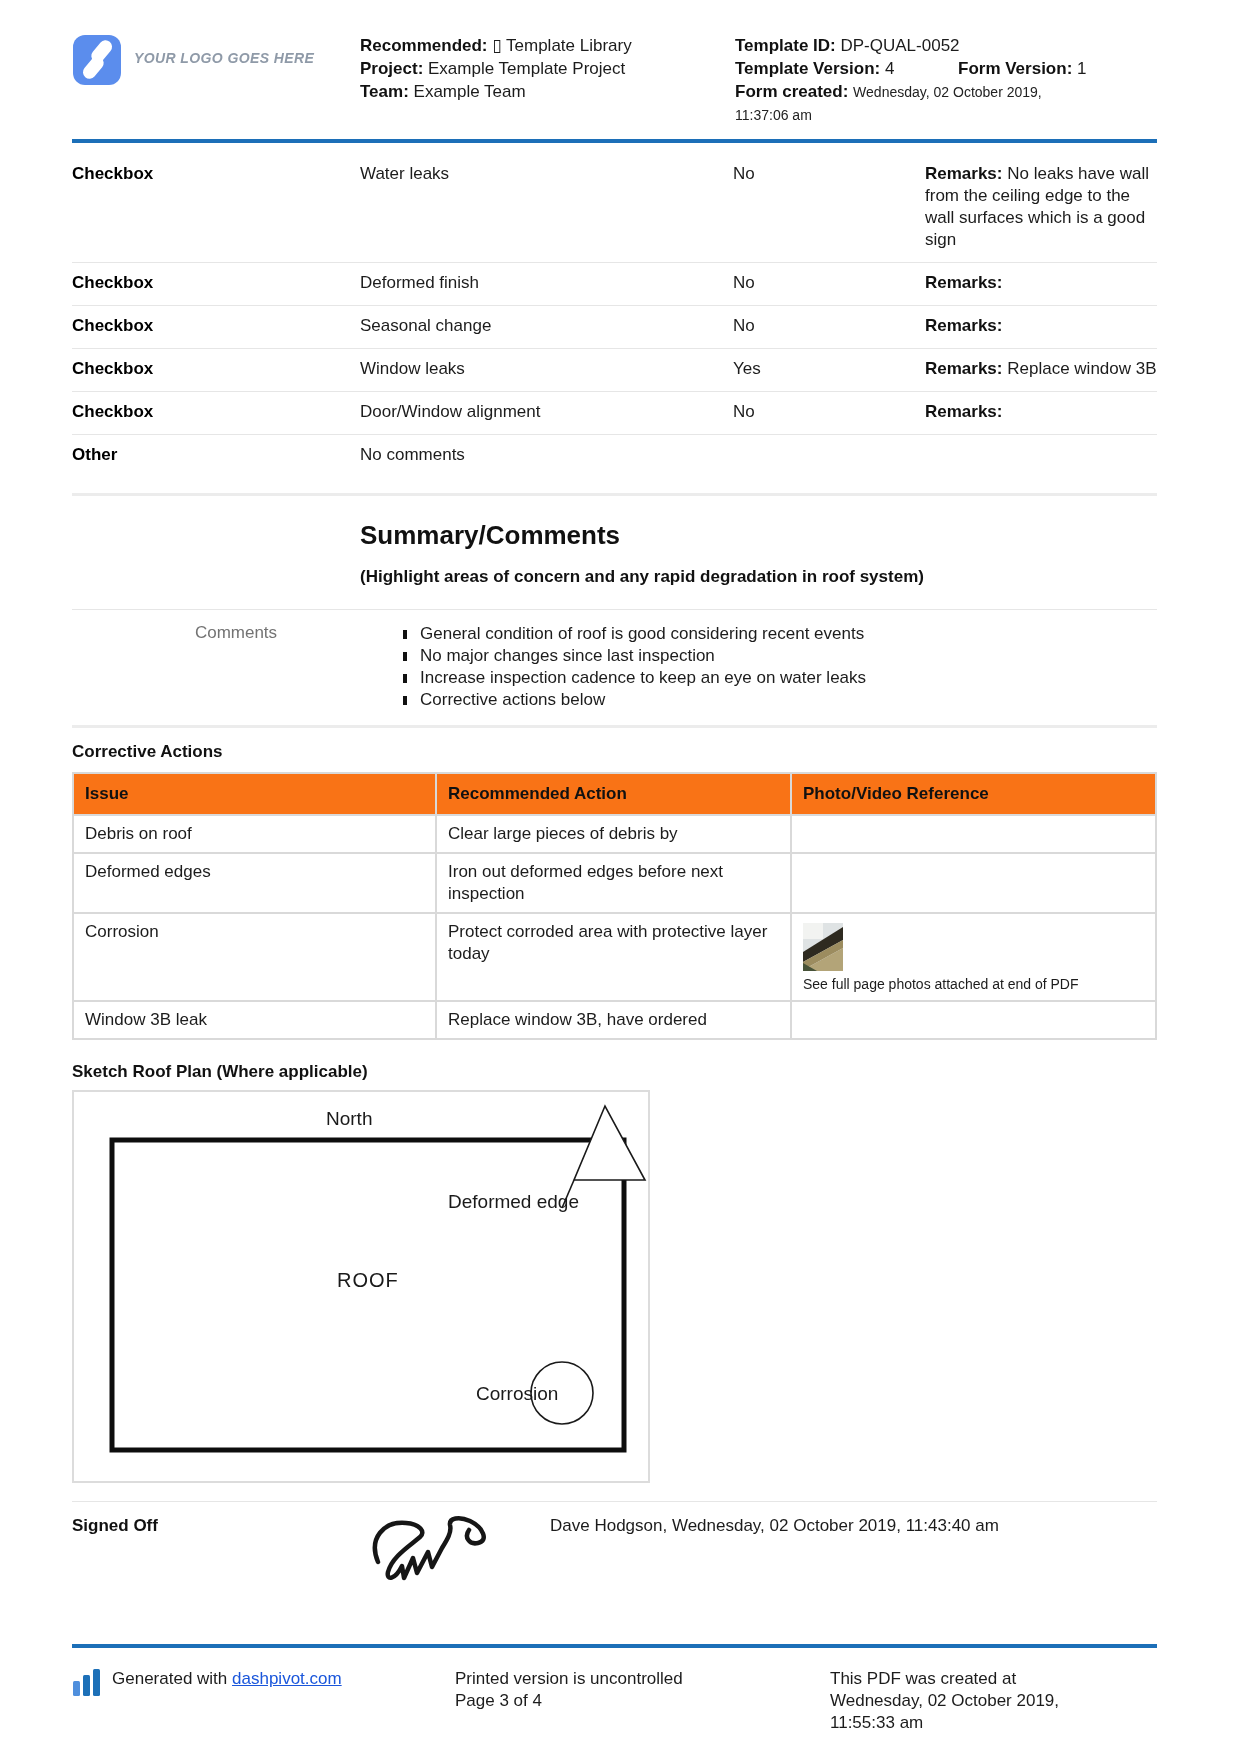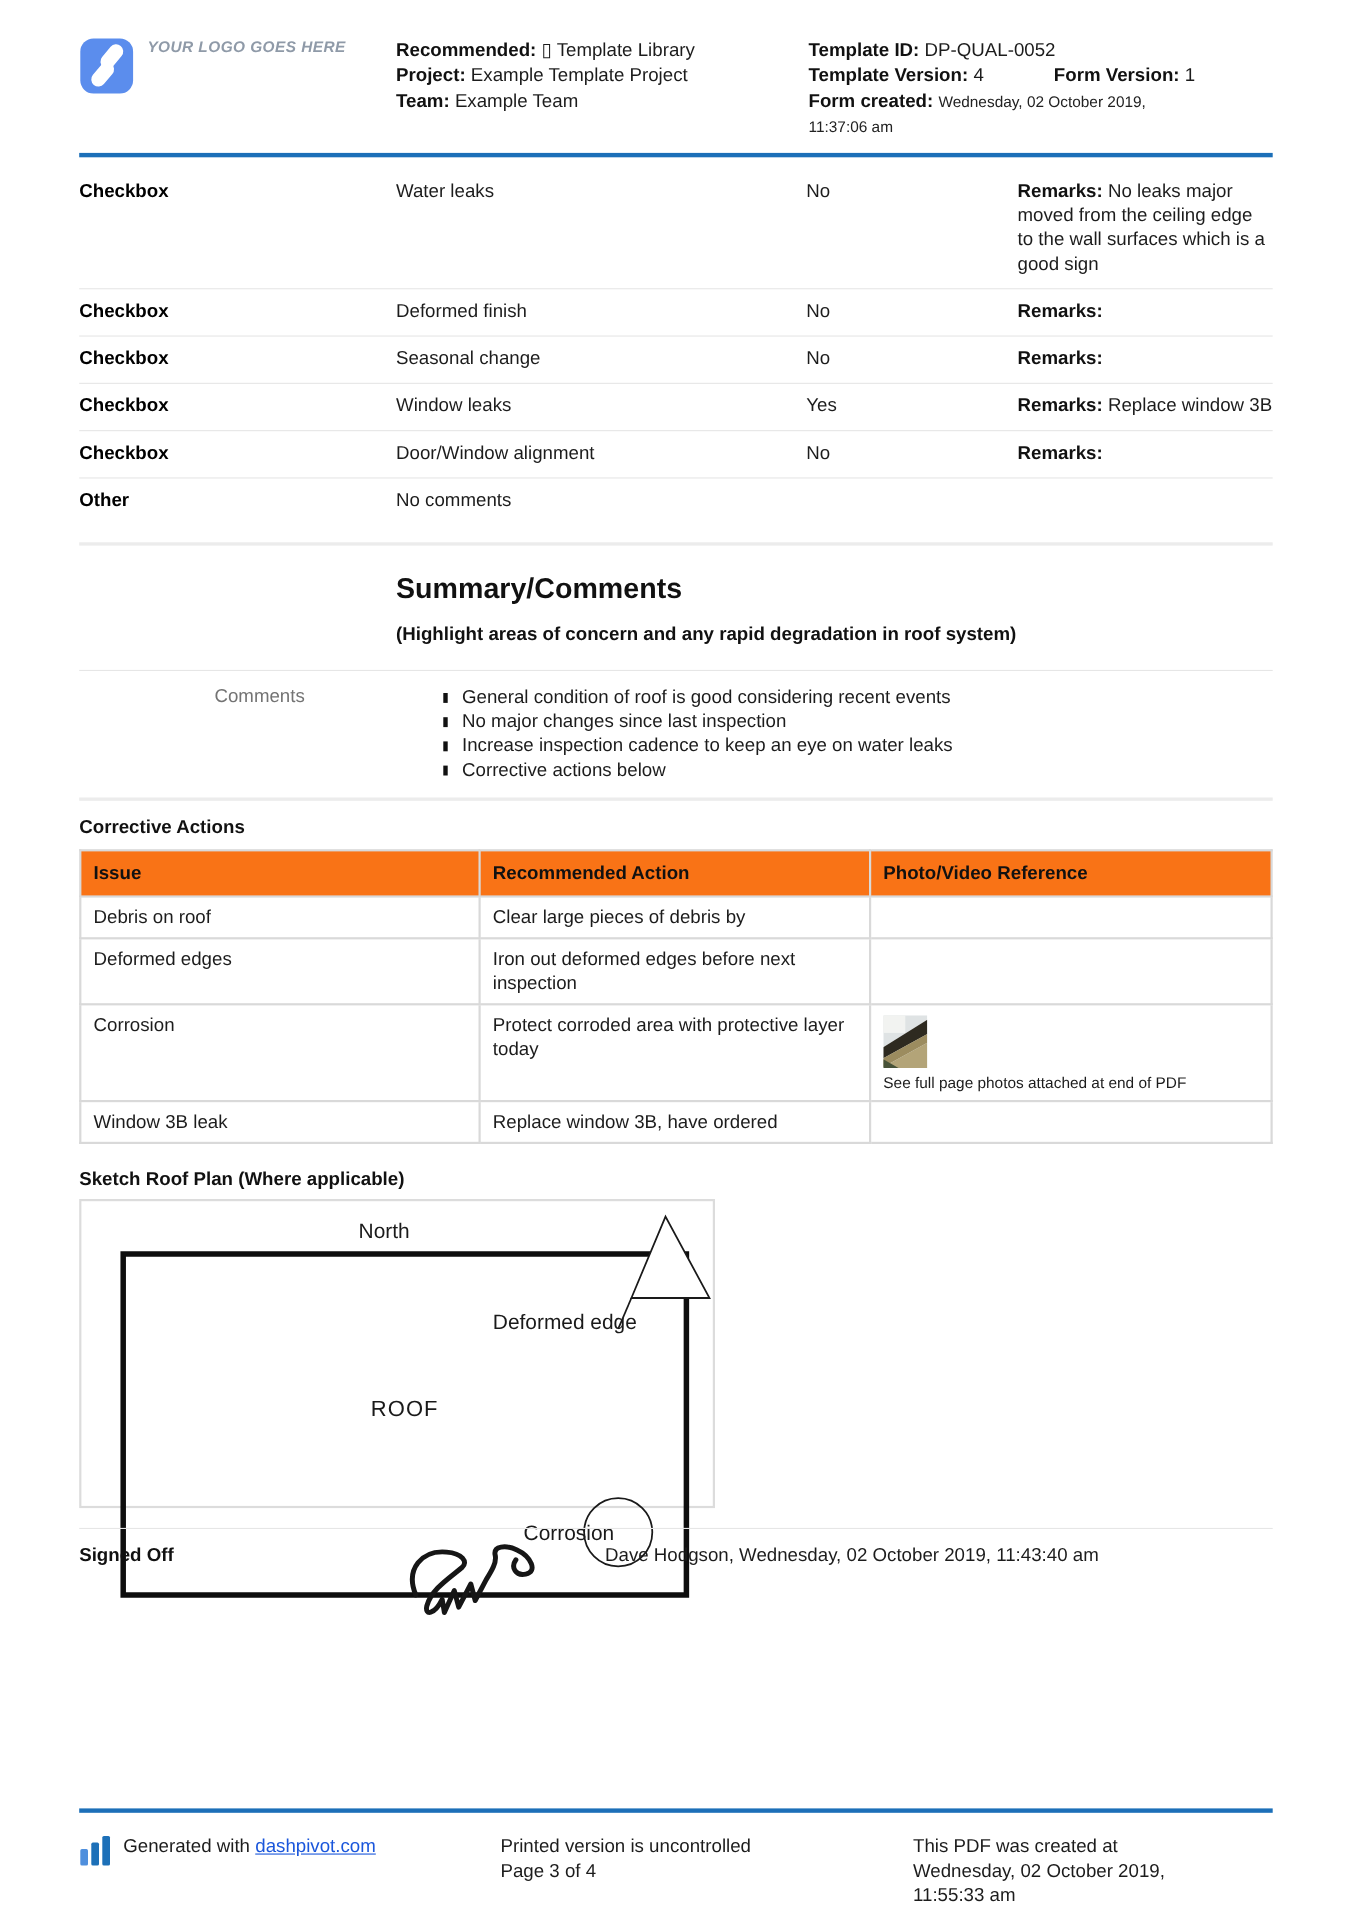--- a/index.html
+++ b/index.html
@@ -13,21 +13,21 @@
     width:1239px; height:1754px;
     padding:34px 82px 20px 72px;
     display:flex; flex-direction:column;
   }
   b,.b { font-weight:700; color:#111; }
 
   
   .header { display:flex; align-items:flex-start; }
   .logo-block { width:288px; display:flex; gap:12px; align-items:flex-start; }
   .logo-caption { font-style:italic; font-weight:700; font-size:14px;
-    color:#8f9aa8; letter-spacing:.4px; white-space:nowrap; }
+    color:#8f9aa8; letter-spacing:.4px; margin-top:16px; white-space:nowrap; }
   .org-block { width:375px; line-height:23px; }
   .tpl-block { flex:1; line-height:23px; }
   .pair1 { display:inline-block; width:223px; }
   .small { font-size:14px; color:#222; }
   .blue-rule { height:4px; background:#1c6fb8; margin-top:12px; }
 
   
   .c-row { display:flex; padding:9px 0 11px; border-bottom:1px solid #e6e6e6; line-height:22px; }
   .c-row.first { padding-top:20px; }
   .c-row.last { border-bottom:none; }
@@ -55,21 +55,21 @@
   table.ca { border-collapse:collapse; width:1083px; table-layout:fixed; }
   table.ca th, table.ca td { border:2px solid #d9d9d9; text-align:left;
     vertical-align:top; padding:7px 11px; font-size:17px; line-height:22px; font-weight:400; }
   table.ca th { background:#f97316; font-weight:700; color:#111; padding:9px 11px; }
   .col-issue { width:363px; } .col-action { width:355px; } .col-photo { width:365px; }
   .photo-thumb { display:block; margin:2px 0 4px; }
   .photo-caption { font-size:14px; line-height:18px; }
 
   
   .sketch-heading { font-weight:700; color:#111; margin-top:22px; }
-  .sketch-box { width:578px; height:281px; border:2px solid #dcdcdc; margin-top:8px; }
+  .sketch-box { width:578px; height:393px; border:2px solid #dcdcdc; margin-top:8px; }
 
   
   .rule-sign { margin-top:18px; }
   .signoff-row { display:flex; margin-top:10px; }
   .signoff-label { width:288px; font-weight:700; color:#111; padding-top:4px; }
   .sig-block { width:165px; margin-right:25px; }
   .signoff-value { flex:1; padding-top:4px; }
 
   
   .footer { margin-top:auto; }
@@ -107,21 +107,21 @@
     </div>
   </div>
 
   <div class="blue-rule"></div>
 
   <div>
     <div class="c-row first">
       <div class="c-col1">Checkbox</div>
       <div class="c-col2">Water leaks</div>
       <div class="c-col3">No</div>
-      <div class="c-col4"><b>Remarks:</b> <span>No leaks major moved from the ceiling edge to the wall surfaces which is a good sign</span></div>
+      <div class="c-col4"><b>Remarks:</b> <span>No leaks have wall from the ceiling edge to the wall surfaces which is a good sign</span></div>
     </div>
     <div class="c-row">
       <div class="c-col1">Checkbox</div>
       <div class="c-col2">Deformed finish</div>
       <div class="c-col3">No</div>
       <div class="c-col4"><b>Remarks:</b> <span></span></div>
     </div>
     <div class="c-row">
       <div class="c-col1">Checkbox</div>
       <div class="c-col2">Seasonal change</div>

